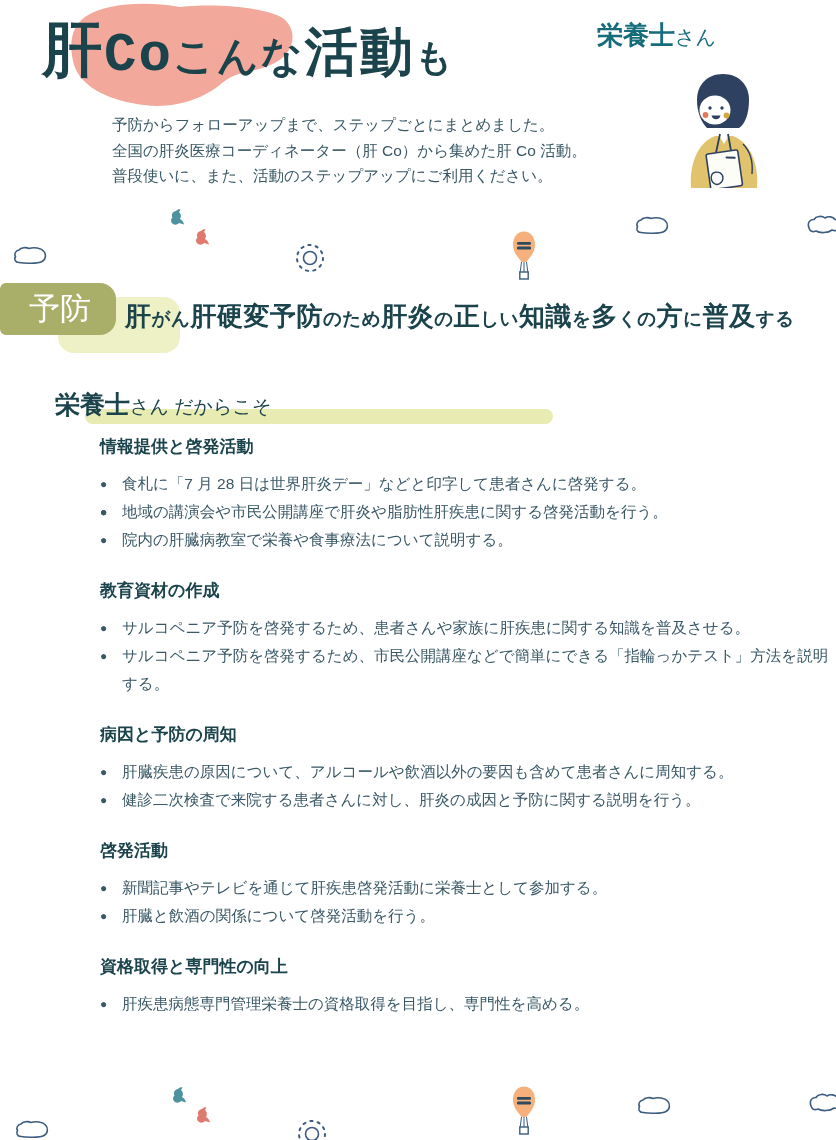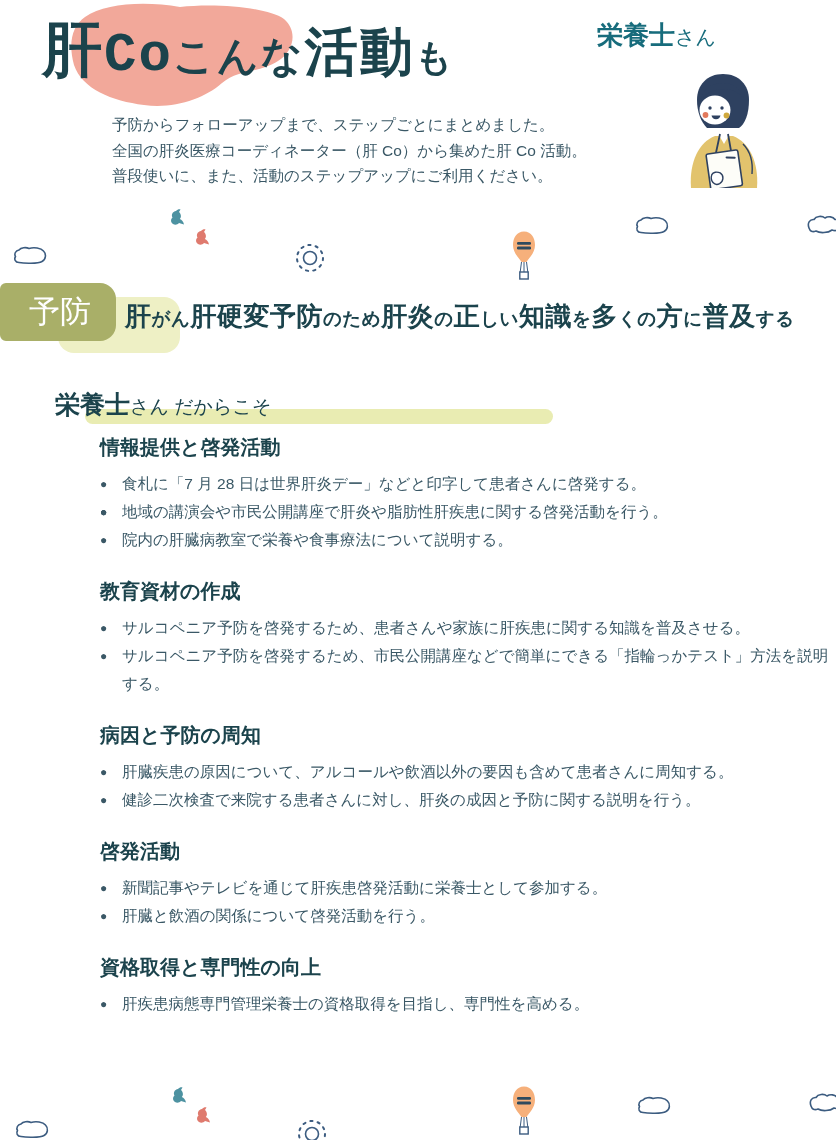--- a/index.html
+++ b/index.html
@@ -25,41 +25,41 @@
 
   #illustration{position:absolute;left:681px;top:70px;width:84px;height:118px;z-index:1;}
 
   
   .deco{position:absolute;z-index:0;}
   .ico{display:block;}
 
   
   #banner{position:absolute;left:0;top:283px;width:836px;height:70px;}
   #banner-tab{position:absolute;left:58px;top:14px;width:122px;height:56px;background:#eef0c5;border-radius:16px;}
-  #banner-tag{position:absolute;left:0;top:0;width:116px;height:58px;background:#a9af68;
+  #banner-tag{position:absolute;left:0;top:0;width:116px;height:52px;background:#a9af68;
               border-radius:6px 16px 16px 6px;color:#ffffff;font-size:31px;font-weight:400;
               display:flex;align-items:center;justify-content:center;padding-left:4px;box-sizing:border-box;}
   #banner-heading{position:absolute;left:125px;top:16px;display:flex;align-items:baseline;
                   color:#1b434c;white-space:nowrap;}
   #banner-heading .seg-b{font-size:26px;font-weight:900;letter-spacing:0.5px;}
   #banner-heading .seg-r{font-size:18.5px;font-weight:700;letter-spacing:0.5px;}
 
   
   #audience-heading{position:absolute;left:0;top:388px;width:836px;height:40px;}
   #audience-highlight{position:absolute;left:85px;top:21px;width:468px;height:15px;
                       background:#e9ecb2;border-radius:8px;z-index:0;}
   #audience-text{position:absolute;left:55px;top:0;z-index:1;color:#1b434c;white-space:nowrap;}
   #audience-text .ah-main{font-size:25px;font-weight:800;}
   #audience-text .ah-suffix{font-size:19px;font-weight:400;}
   #audience-text .ah-rest{font-size:19px;font-weight:400;}
 
   
   #sections{position:absolute;left:100px;top:436px;width:730px;z-index:1;}
   .section{margin:0;}
-  .sec-title{font-size:20px;line-height:22px;font-weight:800;color:#1b434c;margin:0 0 12px 0;}
+  .sec-title{font-size:17px;line-height:22px;font-weight:800;color:#1b434c;margin:0 0 12px 0;}
   .sec-list{list-style:none;margin:0 0 26px 0;padding:0;}
   .sec-list li{position:relative;padding-left:22px;font-size:15.5px;line-height:28px;color:#3a5866;}
   .sec-list .bullet{position:absolute;left:0;top:0;font-size:12px;color:#3a5866;}
 </style>
 </head>
 <body>
 
 <svg width="0" height="0" style="position:absolute" aria-hidden="true">
   <defs>
     <symbol id="sym-bird" viewBox="0 0 24 24">

